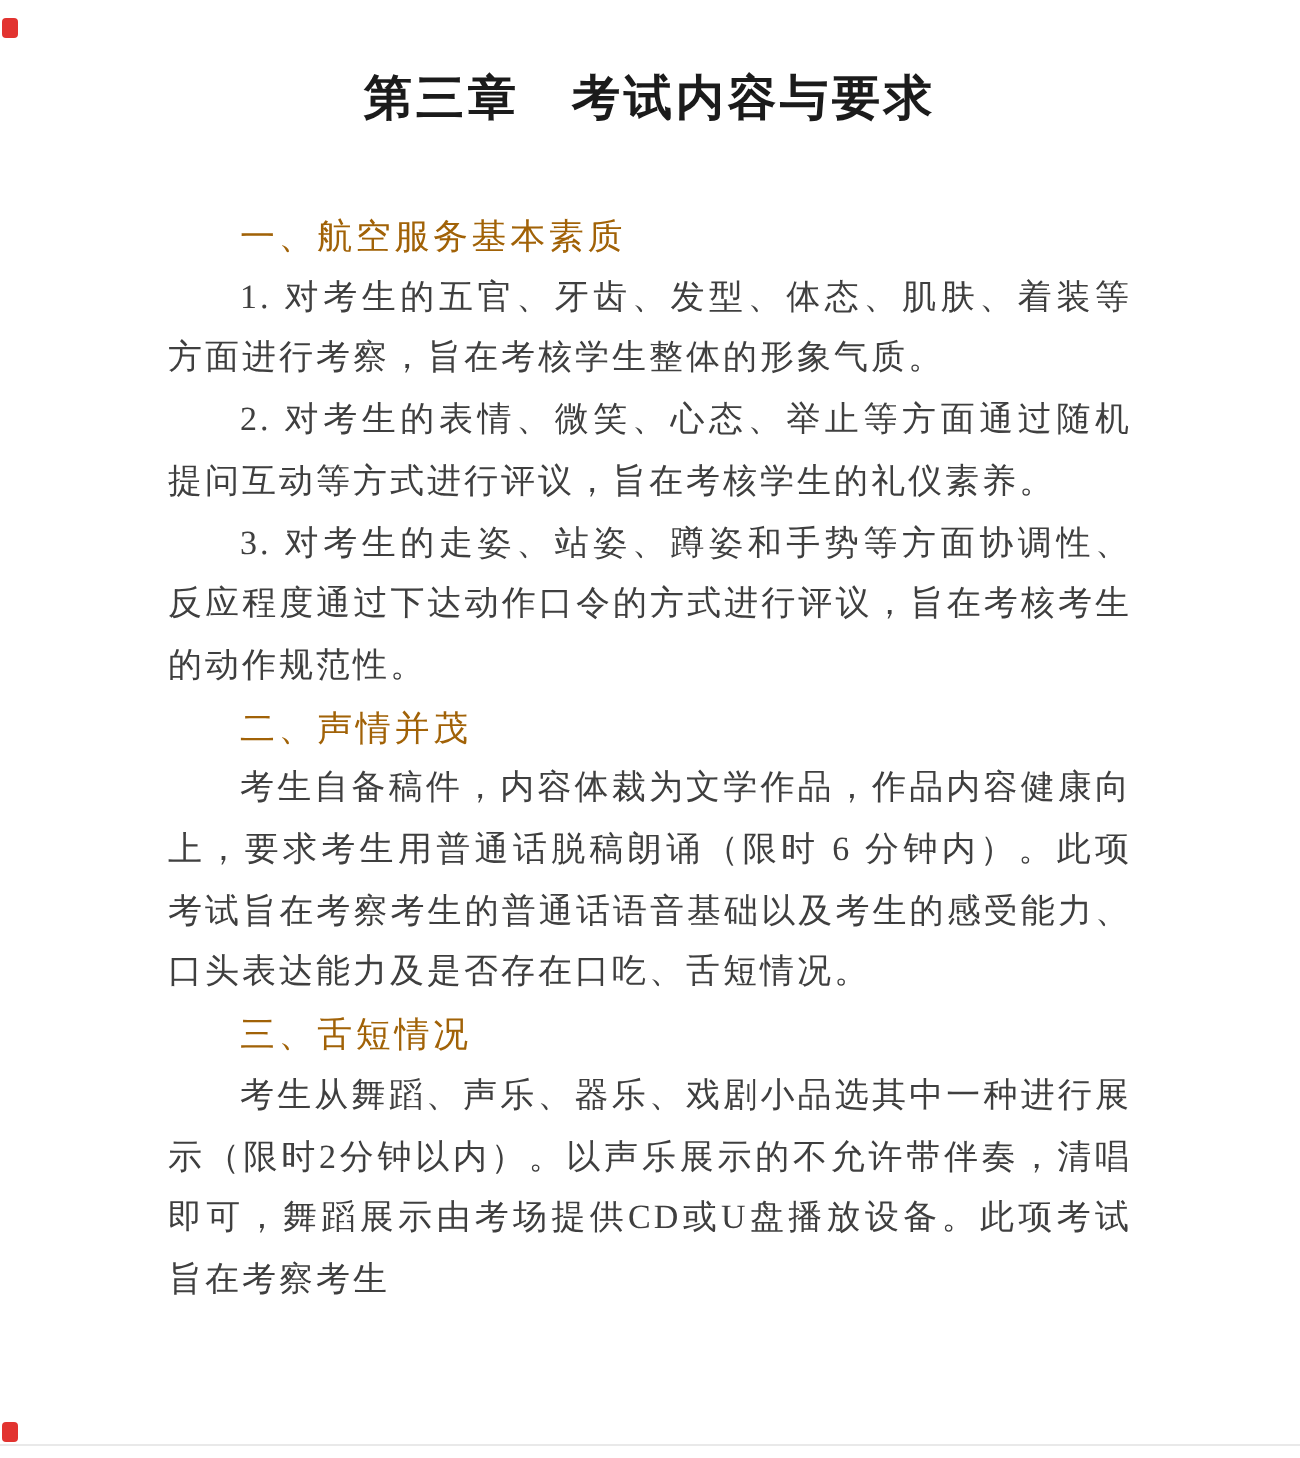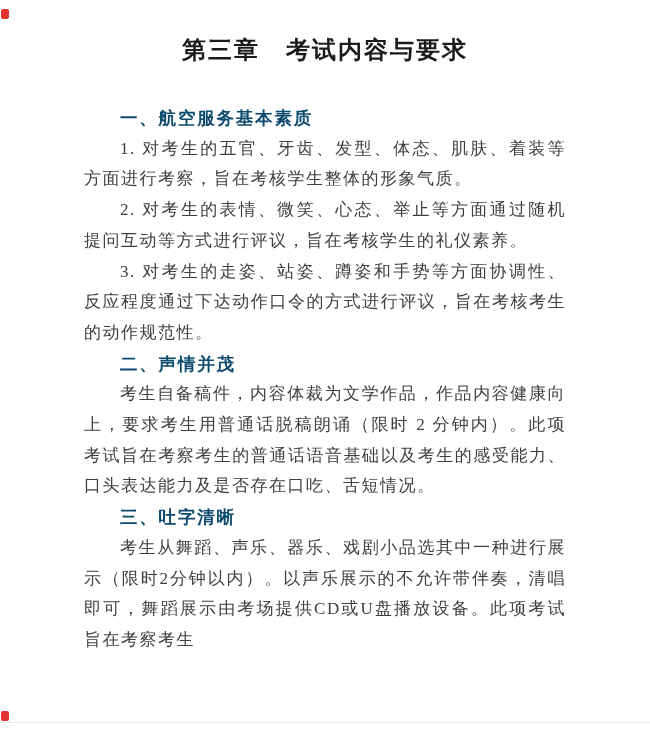--- a/index.html
+++ b/index.html
@@ -35,25 +35,25 @@
   }
   .content {
     position: absolute;
     top: 103px;
     left: 84px;
     width: 482px;
   }
   .section-heading {
     margin: 0;
     font-family: "Liberation Sans", sans-serif;
-    font-weight: bold;
+    font-weight: normal;
     font-size: 17.5px;
     line-height: 30.7px;
     letter-spacing: 1.8px;
-    color: #0c4a6e;
+    color: #a16207;
     text-indent: 36px;
     text-align: left;
   }
   .para {
     margin: 0;
     font-family: "Liberation Serif", serif;
     font-size: 17px;
     line-height: 30.7px;
     letter-spacing: 1.5px;
     color: #3f3f3f;
@@ -91,22 +91,22 @@
   <h1 class="doc-title">第三章　考试内容与要求</h1>
 
   <div class="content">
 
     <h2 class="section-heading">一、航空服务基本素质</h2>
     <p class="para">1. 对考生的五官、牙齿、发型、体态、肌肤、着装等方面进行考察，旨在考核学生整体的形象气质。</p>
     <p class="para">2. 对考生的表情、微笑、心态、举止等方面通过随机提问互动等方式进行评议，旨在考核学生的礼仪素养。</p>
     <p class="para">3. 对考生的走姿、站姿、蹲姿和手势等方面协调性、反应程度通过下达动作口令的方式进行评议，旨在考核考生的动作规范性。</p>
 
     <h2 class="section-heading">二、声情并茂</h2>
-    <p class="para">考生自备稿件，内容体裁为文学作品，作品内容健康向上，要求考生用普通话脱稿朗诵（限时 2 分钟内）。此项考试旨在考察考生的普通话语音基础以及考生的感受能力、口头表达能力及是否存在口吃、舌短情况。</p>
+    <p class="para">考生自备稿件，内容体裁为文学作品，作品内容健康向上，要求考生用普通话脱稿朗诵（限时 6 分钟内）。此项考试旨在考察考生的普通话语音基础以及考生的感受能力、口头表达能力及是否存在口吃、舌短情况。</p>
 
-    <h2 class="section-heading">三、吐字清晰</h2>
+    <h2 class="section-heading">三、舌短情况</h2>
     <p class="para">考生从舞蹈、声乐、器乐、戏剧小品选其中一种进行展示（限时2分钟以内）。以声乐展示的不允许带伴奏，清唱即可，舞蹈展示由考场提供CD或U盘播放设备。此项考试旨在考察考生</p>
 
   </div>
 
   <div class="bottom-hairline"></div>
 
 </div>
 
 </body></html>

